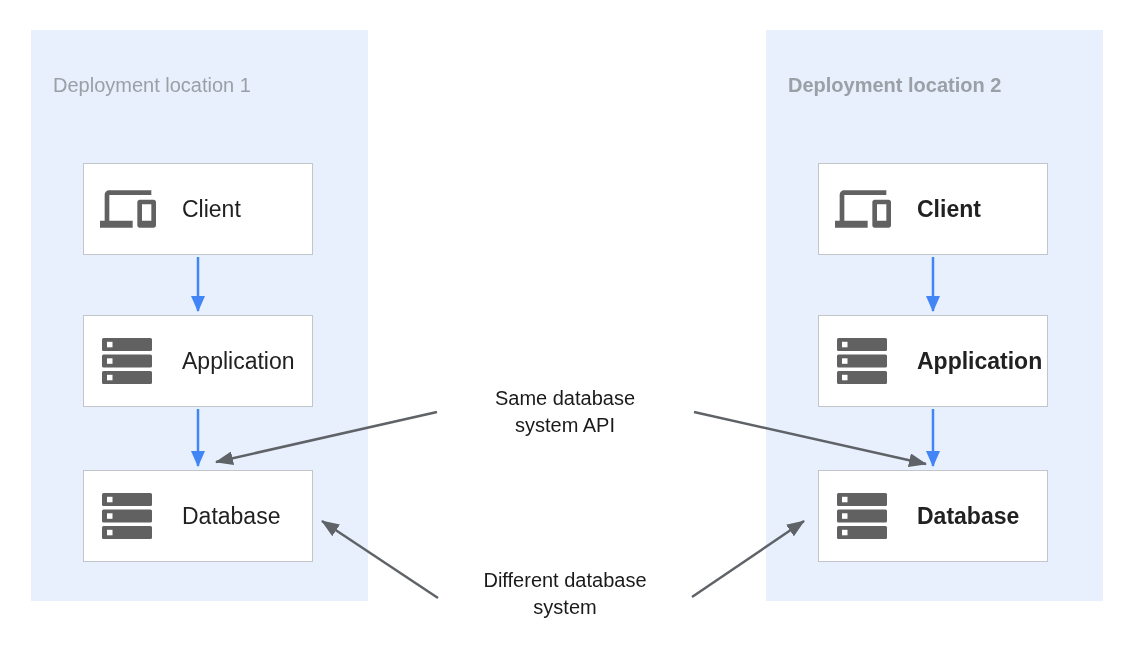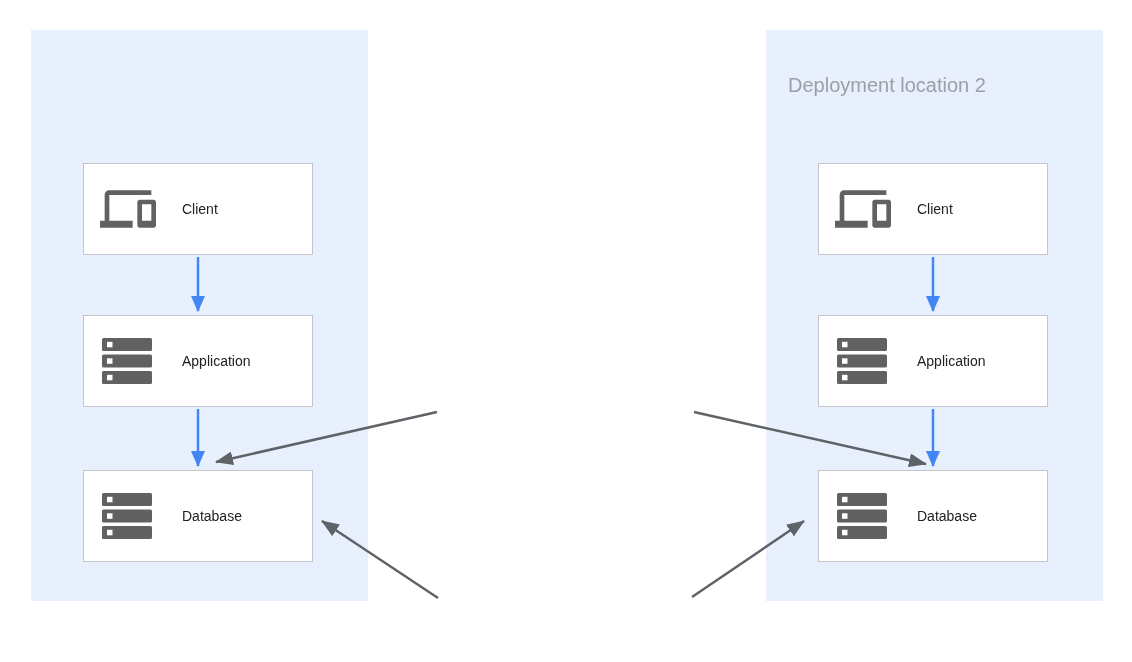--- a/index.html
+++ b/index.html
@@ -20,21 +20,21 @@
     background:#ffffff;
     font-family:"Liberation Sans","DejaVu Sans",sans-serif;
     overflow:hidden;
   }
   .panel{
     position:absolute;top:30px;
     width:337px;height:571px;
     background:var(--panel-bg);
   }
   .panel-1{left:31px;}
-  .panel-2{left:766px;}
+  .panel-2{left:766px;font-weight:bold;}
   .panel-title{
     position:absolute;left:22px;top:43px;
     font-size:20px;line-height:24px;
     color:var(--panel-title);
     white-space:nowrap;
   }
   .node{
     position:absolute;left:52px;
     width:230px;height:92px;
     background:#ffffff;
@@ -46,21 +46,21 @@
   .node-application{top:285px;padding-left:16px;}
   .node-database{top:440px;align-items:center;}
   .icon-wrap{
     width:56px;height:56px;
     display:flex;align-items:center;justify-content:center;
     flex:0 0 56px;
     color:var(--node-icon);
   }
   .node-label{
     margin-left:26px;
-    font-size:14px;
+    font-size:23px;
     color:var(--label-text);
     white-space:nowrap;
   }
   .connector-layer{
     position:absolute;left:0;top:0;
     width:1132px;height:662px;
     pointer-events:none;
   }
   .flow-line{stroke:var(--flow-arrow);stroke-width:2.5;}
   .ann-line{stroke:var(--annotation-arrow);stroke-width:2.5;}
@@ -76,20 +76,21 @@
   }
   .annotation-same{left:425px;top:385px;}
   .annotation-different{left:425px;top:567px;}
 </style>
 </head>
 <body>
 
 <div class="canvas">
 
   <div class="panel panel-1">
+    <div class="panel-title">Deployment location 1</div>
 
     <div class="node node-client">
       <span class="icon-wrap">
         <svg width="56" height="56" viewBox="0 0 24 24" aria-hidden="true">
           <path fill="currentColor" d="M4 6h18V4H4c-1.1 0-2 .9-2 2v11H0v3h14v-3H4V6zm19 2h-6c-.55 0-1 .45-1 1v10c0 .55.45 1 1 1h6c.55 0 1-.45 1-1V9c0-.55-.45-1-1-1zm-1 9h-4v-7h4v7z"></path>
         </svg>
       </span>
       <span class="node-label">Client</span>
     </div>
 
@@ -195,14 +196,18 @@
     <line class="flow-line" x1="933" y1="257" x2="933" y2="311" marker-end="url(#head-blue)"></line>
     <line class="flow-line" x1="933" y1="409" x2="933" y2="466" marker-end="url(#head-blue)"></line>
 
     <line class="ann-line" x1="437" y1="412" x2="216" y2="462" marker-end="url(#head-gray)"></line>
     <line class="ann-line" x1="694" y1="412" x2="926" y2="464" marker-end="url(#head-gray)"></line>
 
     <line class="ann-line" x1="438" y1="598" x2="322" y2="521" marker-end="url(#head-gray)"></line>
     <line class="ann-line" x1="692" y1="597" x2="804" y2="521" marker-end="url(#head-gray)"></line>
   </svg>
 
+  <div class="annotation annotation-same">Same database
+system API</div>
+  <div class="annotation annotation-different">Different database
+system</div>
 
 </div>
 
 </body></html>

